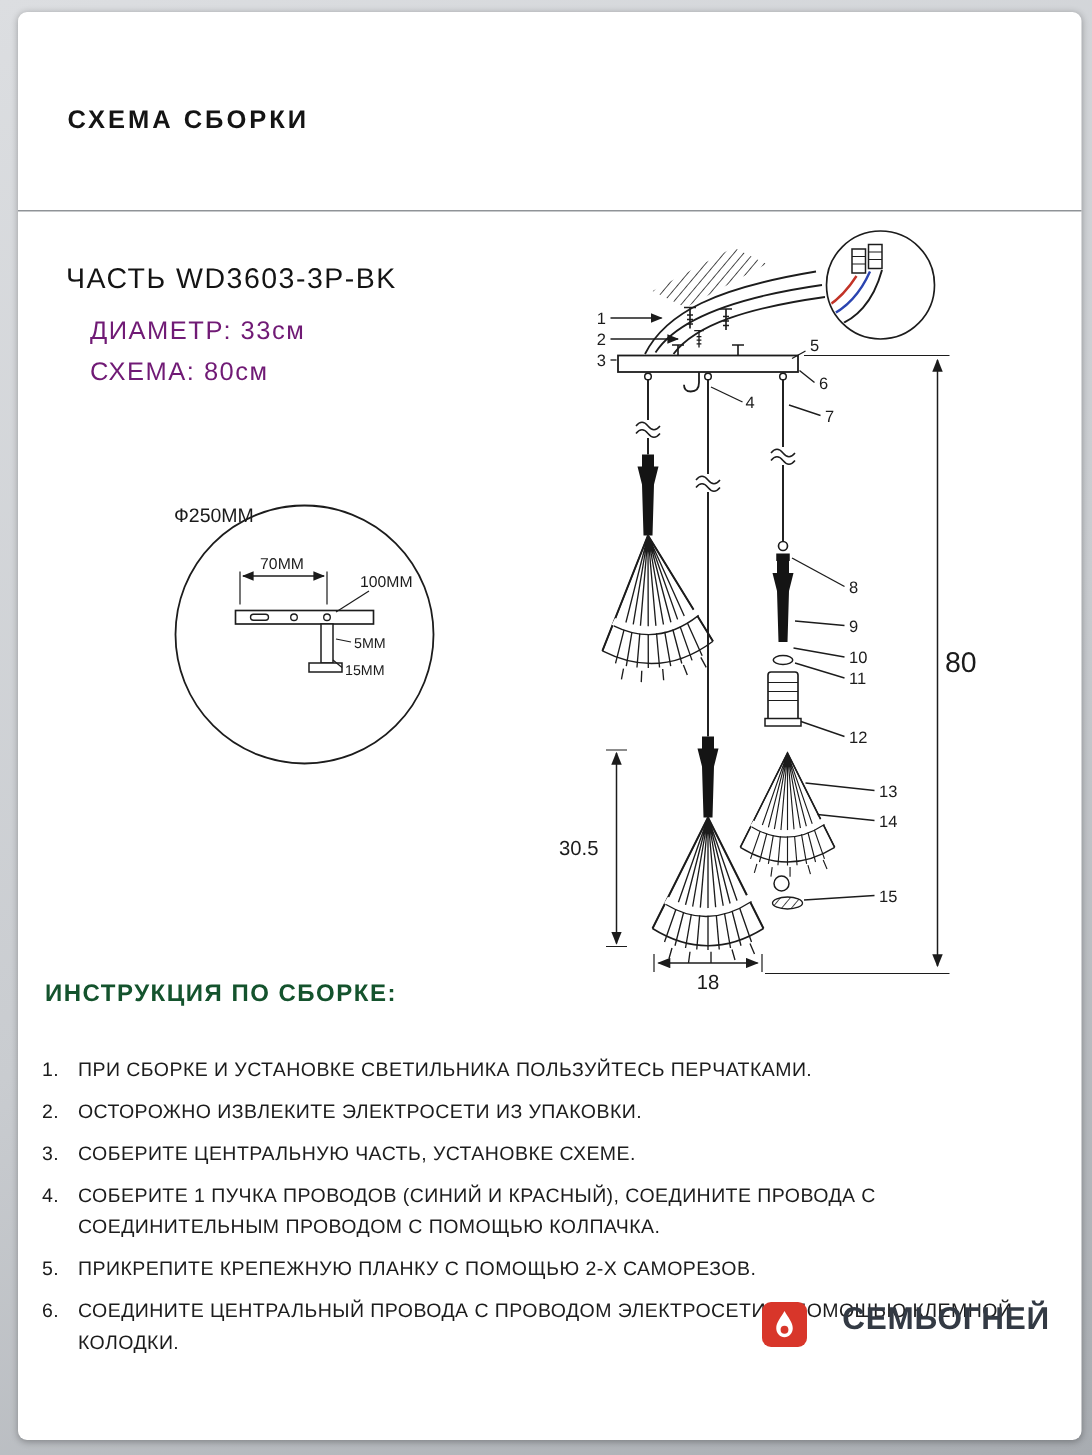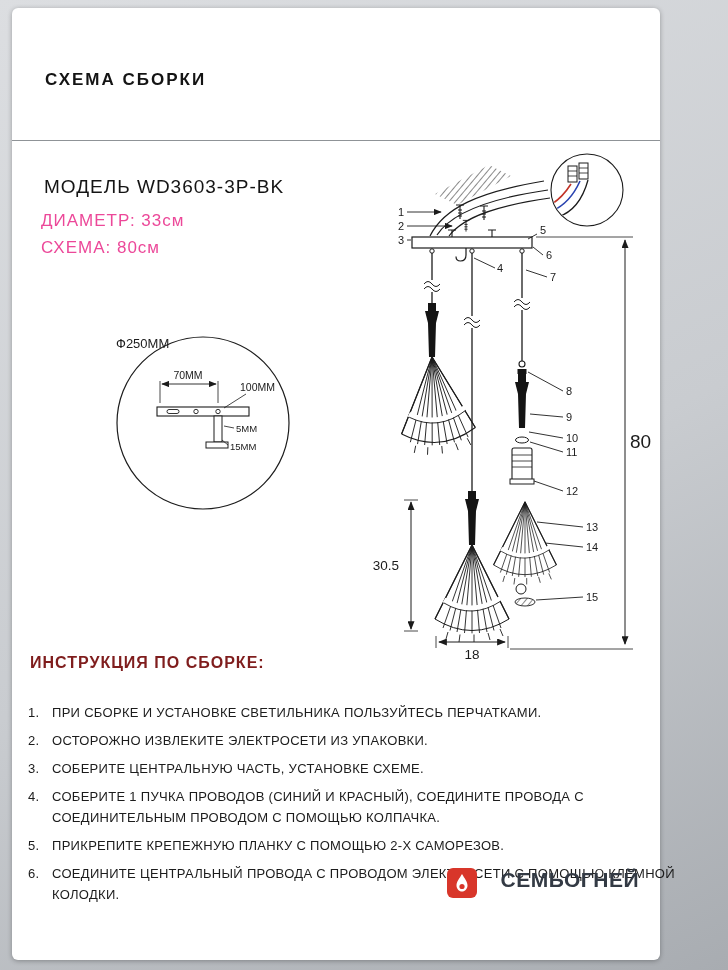--- a/index.html
+++ b/index.html
@@ -3,39 +3,39 @@
 <meta charset="utf-8">
 <style>
   *{box-sizing:border-box;margin:0;padding:0}
   html,body{width:728px;height:970px;overflow:hidden}
   body{
     font-family:"Liberation Sans",sans-serif;
     background:linear-gradient(155deg,#dcdee1 0%,#c9ccd0 55%,#a8acb1 100%);
     position:relative;color:#1b1b1b;
   }
   .page{
-    position:absolute;left:12px;top:8px;width:648px;height:952px;
+    position:absolute;left:12px;top:8px;width:709px;height:952px;
     background:#ffffff;border-radius:6px;box-shadow:0 1px 5px rgba(0,0,0,.3);padding-left:20px;
   }
   .hdr{
     position:absolute;left:33px;top:62px;
     font-size:17px;font-weight:700;letter-spacing:2px;color:#141414;
   }
   .divider{position:absolute;left:0;right:0;top:132px;border-top:1px solid #8f9397}
   .model{
     position:absolute;left:32px;top:168px;
     font-size:19px;letter-spacing:1px;color:#141414;
   }
-  .spec{position:absolute;left:29px;font-size:17px;letter-spacing:1px;color:#ec4899}
+  .spec{position:absolute;left:48px;font-size:17px;letter-spacing:1px;color:#701a75}
   .spec-d{top:203px}
   .spec-h{top:230px}
   .diagram{position:absolute;left:88px;top:142px}
   .instr-title{
     position:absolute;left:18px;top:646px;
-    font-size:16px;font-weight:700;letter-spacing:1px;color:#7f1d1d;
+    font-size:16px;font-weight:700;letter-spacing:1px;color:#14532d;
   }
   .instr-list{position:absolute;left:16px;top:694px;width:682px}
   .item{display:flex;margin-bottom:7px;font-size:13px;letter-spacing:.3px;line-height:21px;color:#1c1c1c}
   .item .num{flex:none;width:24px}
   .item .txt{flex:1}
   .logo{position:absolute;right:21px;top:860px;display:flex;align-items:flex-start;gap:24px}
   .logo-text{font-size:21px;font-weight:700;letter-spacing:.5px;color:#333a44}
   
   .pl{font:11px "Liberation Sans",sans-serif;fill:#1b1b1b}
   .dim{font:13.5px "Liberation Sans",sans-serif;fill:#1b1b1b}
@@ -45,21 +45,21 @@
   .dim9{font:9.5px "Liberation Sans",sans-serif;fill:#1b1b1b}
 </style>
 </head>
 <body>
 
 <div class="page">
 
   <div class="hdr">СХЕМА СБОРКИ</div>
   <div class="divider"></div>
 
-  <div class="model">МОДЕЛЬ WD3603-3P-BK</div>
+  <div class="model">ЧАСТЬ WD3603-3P-BK</div>
   <div class="spec spec-d">ДИАМЕТР: 33см</div>
   <div class="spec spec-h">СХЕМА: 80см</div>
 
   <svg class="diagram" viewBox="0 0 620 515" width="620" height="515" xmlns="http://www.w3.org/2000/svg">
     <defs>
       <pattern id="hatch" patternUnits="userSpaceOnUse" width="5" height="5" patternTransform="rotate(40)">
         <line x1="0" y1="0" x2="0" y2="5" stroke="#3a3a3a" stroke-width="1.2"></line>
       </pattern>
       <marker id="arr" viewBox="0 0 10 8" markerWidth="9" markerHeight="7" refX="9" refY="4" orient="auto-start-reverse">
         <path d="M0,0 L10,4 L0,8 Z" fill="#1b1b1b"></path>

